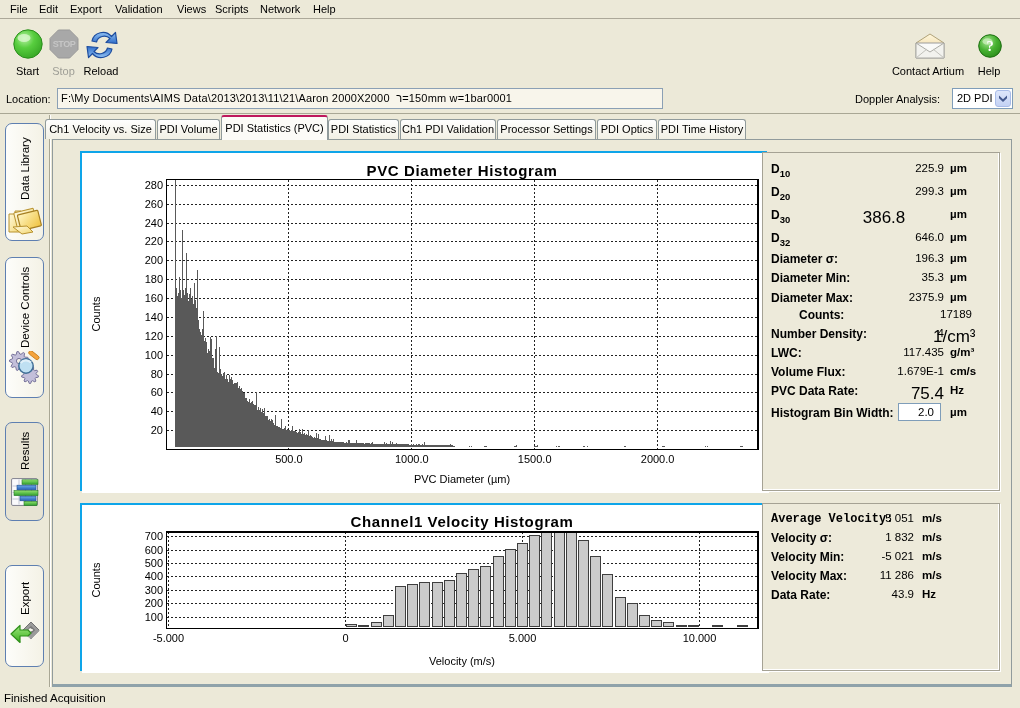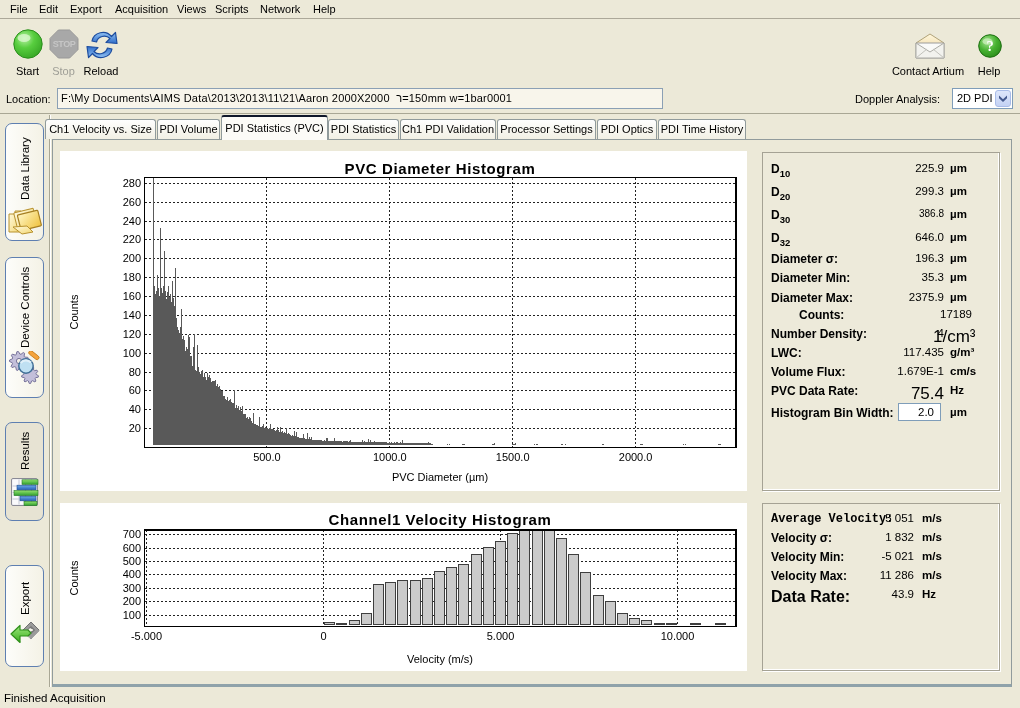--- a/index.html
+++ b/index.html
@@ -19,42 +19,42 @@
 #combo { position:absolute; left:952px; top:88px; width:61px; height:21px; background:#fff; border:1px solid #7F9DB9; font-size:11px; line-height:19px; padding-left:4px; }
 #combobtn { position:absolute; right:1px; top:1px; width:16px; height:17px; background:linear-gradient(#DDE6FB,#C4D2F4); border:1px solid #A9BCE8; border-radius:3px; }
 
 
 .sbtn { position:absolute; left:5px; width:39px; border:1.5px solid #5E7FB1; border-radius:7px; background:linear-gradient(90deg,#FDFDFA,#F4F2E6); }
 .sbtn.pressed { background:#E7E3D3; }
 .rot { position:absolute; transform:rotate(-90deg); transform-origin:0 0; white-space:nowrap; font-size:11.5px; }
 
 
 .tab { position:absolute; top:119px; height:20px; background:linear-gradient(#FEFEFE,#F2F0E4); border:1px solid #919B9C; border-bottom:none; border-radius:3px 3px 0 0; text-align:center; font-size:11px; line-height:19px; }
-.tab.active { top:115px; height:25px; background:#FCFBF7; line-height:22px; border-top:2px solid #0f172a; z-index:5; }
+.tab.active { top:115px; height:25px; background:#FCFBF7; line-height:22px; border-top:2px solid #be185d; z-index:5; }
 
 
 #page { position:absolute; left:52px; top:139px; width:960px; height:548px; border:1px solid #919B9C; border-bottom:3px solid #8FA2AA; background:#ECE9D8; }
 
 
-.chartpanel { position:absolute; background:#fde047; border:2px solid #0ea5e9; }
+.chartpanel { position:absolute; background:#fde047; border:4px solid #0ea5e9;margin-left:20px; }
 .chartpanel svg { position:absolute; left:-2px; top:-2px; }
 
 
 .statspanel { position:absolute; background:#EDEADA; border:1px solid #A5A294; box-shadow:inset -1px -1px 0 #fff, 1px 1px 0 #fff; }
 sub.d { font-size:9.5px; vertical-align:-4px; font-weight:bold; }
 
 #binbox { position:absolute; background:#fff; border:1px solid #7F9DB9; font-size:11.5px; text-align:right; }
 </style>
 </head>
 <body>
 <div id="menubar">
   <span style="left:10px">File</span>
     <span style="left:39px">Edit</span>
     <span style="left:70px">Export</span>
-    <span style="left:115px">Acquisition</span>
+    <span style="left:115px">Validation</span>
     <span style="left:177px">Views</span>
     <span style="left:215px">Scripts</span>
     <span style="left:260px">Network</span>
     <span style="left:313px">Help</span>
 </div>
 
 <div class="abs" id="icon-start" style="left:13px;top:29px;width:30px;height:30px;"><svg width="30" height="30" viewBox="0 0 30 30">
 <defs>
         <radialGradient id="gb" cx="0.38" cy="0.3" r="0.85">
 <stop offset="0" stop-color="#B8F2A4"></stop>
@@ -333,21 +333,21 @@
       <span style="position:absolute;left:61px;width:120px;text-align:right;font-size:11.5px;">225.9</span>
       <span style="position:absolute;left:187px;font-weight:bold;font-size:11.5px;">µm</span>
     </div>
     <div style="position:absolute; top:32px; left:0; width:100%; height:14px;">
       <span style="position:absolute;left:8px;font-weight:bold;font-size:12px;white-space:nowrap;">D<sub class="d">20</sub></span>
       <span style="position:absolute;left:61px;width:120px;text-align:right;font-size:11.5px;">299.3</span>
       <span style="position:absolute;left:187px;font-weight:bold;font-size:11.5px;">µm</span>
     </div>
     <div style="position:absolute; top:55px; left:0; width:100%; height:14px;">
       <span style="position:absolute;left:8px;font-weight:bold;font-size:12px;white-space:nowrap;">D<sub class="d">30</sub></span>
-      <span style="position:absolute;left:61px;width:120px;text-align:right;font-size:10px;">386.8</span>
+      <span style="position:absolute;left:61px;width:120px;text-align:center;font-size:17px;">386.8</span>
       <span style="position:absolute;left:187px;font-weight:bold;font-size:11.5px;">µm</span>
     </div>
     <div style="position:absolute; top:78px; left:0; width:100%; height:14px;">
       <span style="position:absolute;left:8px;font-weight:bold;font-size:12px;white-space:nowrap;">D<sub class="d">32</sub></span>
       <span style="position:absolute;left:61px;width:120px;text-align:right;font-size:11.5px;">646.0</span>
       <span style="position:absolute;left:187px;font-weight:bold;font-size:11.5px;">µm</span>
     </div>
     <div style="position:absolute; top:99px; left:0; width:100%; height:14px;">
       <span style="position:absolute;left:8px;font-weight:bold;font-size:12px;white-space:nowrap;">Diameter σ:</span>
       <span style="position:absolute;left:61px;width:120px;text-align:right;font-size:11.5px;">196.3</span>
@@ -411,19 +411,19 @@
       <span style="position:absolute;left:8px;font-weight:bold;font-size:12px;white-space:nowrap;">Velocity Min:</span>
       <span style="position:absolute;left:31px;width:120px;text-align:right;font-size:11.5px;">-5 021</span>
       <span style="position:absolute;left:159px;font-weight:bold;font-size:11.5px;">m/s</span>
     </div>
     <div style="position:absolute; top:65px; left:0; width:100%; height:14px;">
       <span style="position:absolute;left:8px;font-weight:bold;font-size:12px;white-space:nowrap;">Velocity Max:</span>
       <span style="position:absolute;left:31px;width:120px;text-align:right;font-size:11.5px;">11 286</span>
       <span style="position:absolute;left:159px;font-weight:bold;font-size:11.5px;">m/s</span>
     </div>
     <div style="position:absolute; top:84px; left:0; width:100%; height:14px;">
-      <span style="position:absolute;left:8px;font-weight:bold;font-size:16px;white-space:nowrap;">Data Rate:</span>
+      <span style="position:absolute;left:8px;font-weight:bold;font-size:12px;white-space:nowrap;">Data Rate:</span>
       <span style="position:absolute;left:31px;width:120px;text-align:right;font-size:11.5px;">43.9</span>
       <span style="position:absolute;left:159px;font-weight:bold;font-size:11.5px;">Hz</span>
     </div>
   </div>
 
 <div class="abs" style="left:4px;top:692px;font-size:11.5px;">Finished Acquisition</div>
 
 </body></html>

